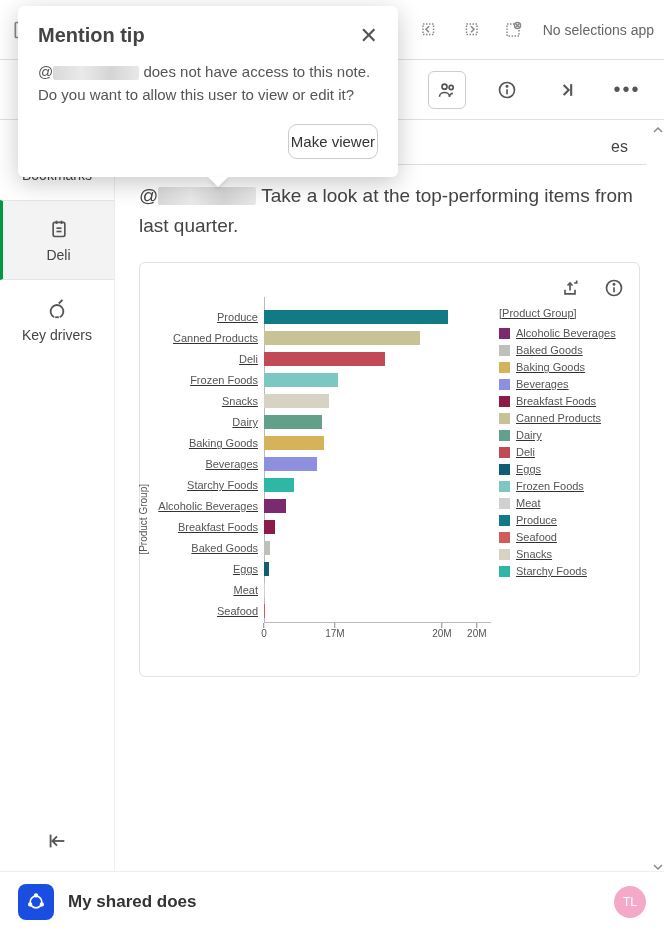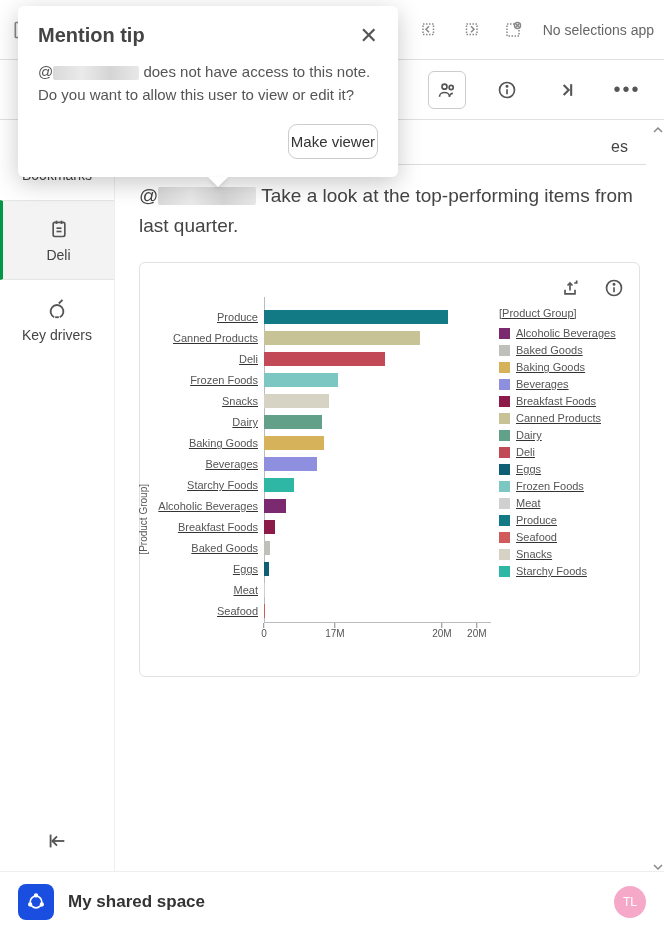--- a/index.html
+++ b/index.html
@@ -576,21 +576,21 @@
 
 <div class="footer">
   <span class="space-icon">
     <svg width="20" height="20" viewBox="0 0 24 24" fill="none" stroke="#fff" stroke-width="2">
         <circle cx="12" cy="12" r="7"></circle>
         <circle cx="12" cy="4" r="1.6" fill="#fff"></circle>
         <circle cx="19" cy="15" r="1.6" fill="#fff"></circle>
         <circle cx="5" cy="15" r="1.6" fill="#fff"></circle>
       </svg>
   </span>
-  <span class="space-name">My shared space</span>
+  <span class="space-name">My shared does</span>
   <span class="avatar">TL</span>
 </div>
 
 <div class="popover">
   <div class="popover-header">
     <span class="popover-title">Mention tip</span>
     <span class="popover-close">✕</span>
   </div>
   <div class="popover-body">
     <span>@</span><span class="redacted" style="width:86px;height:14px;"></span><span> does not have access to this note. Do you want to allow this user to view or edit it?</span>

